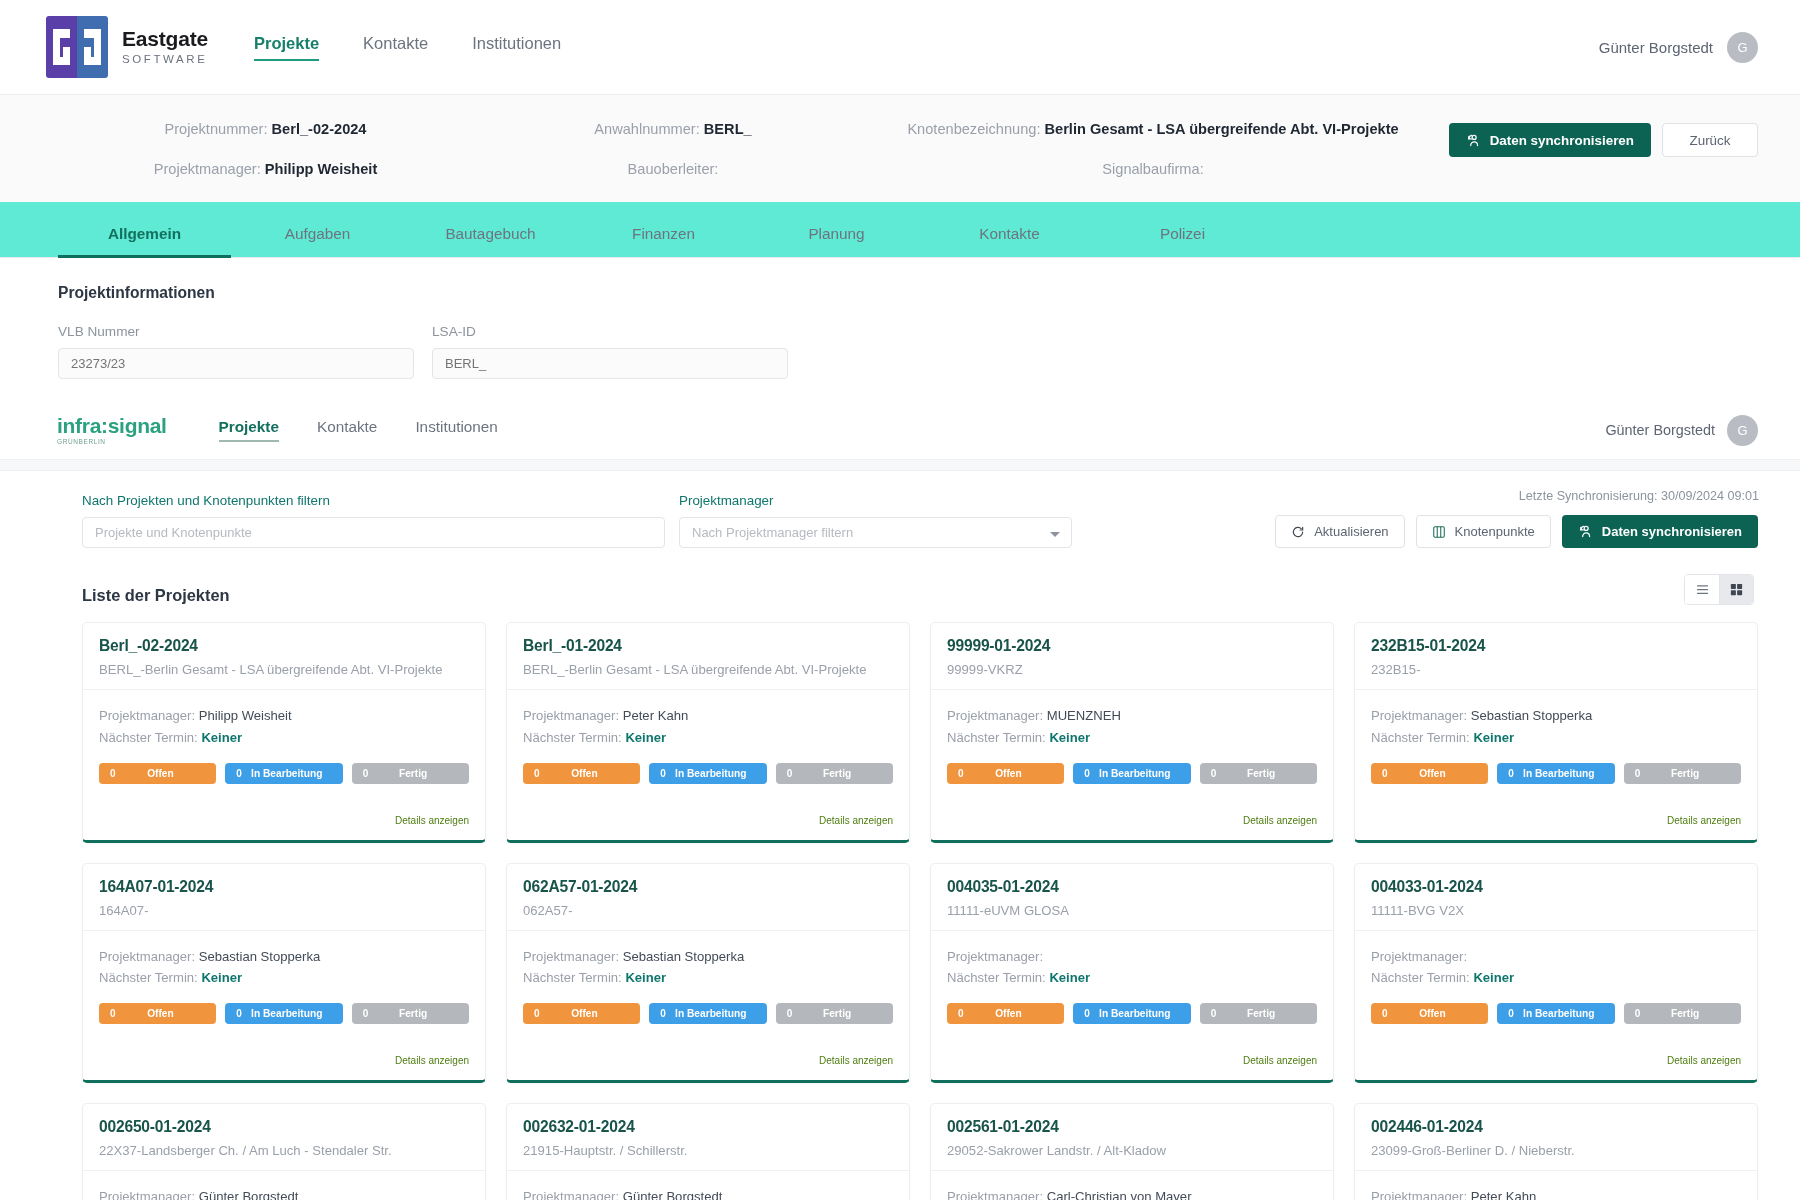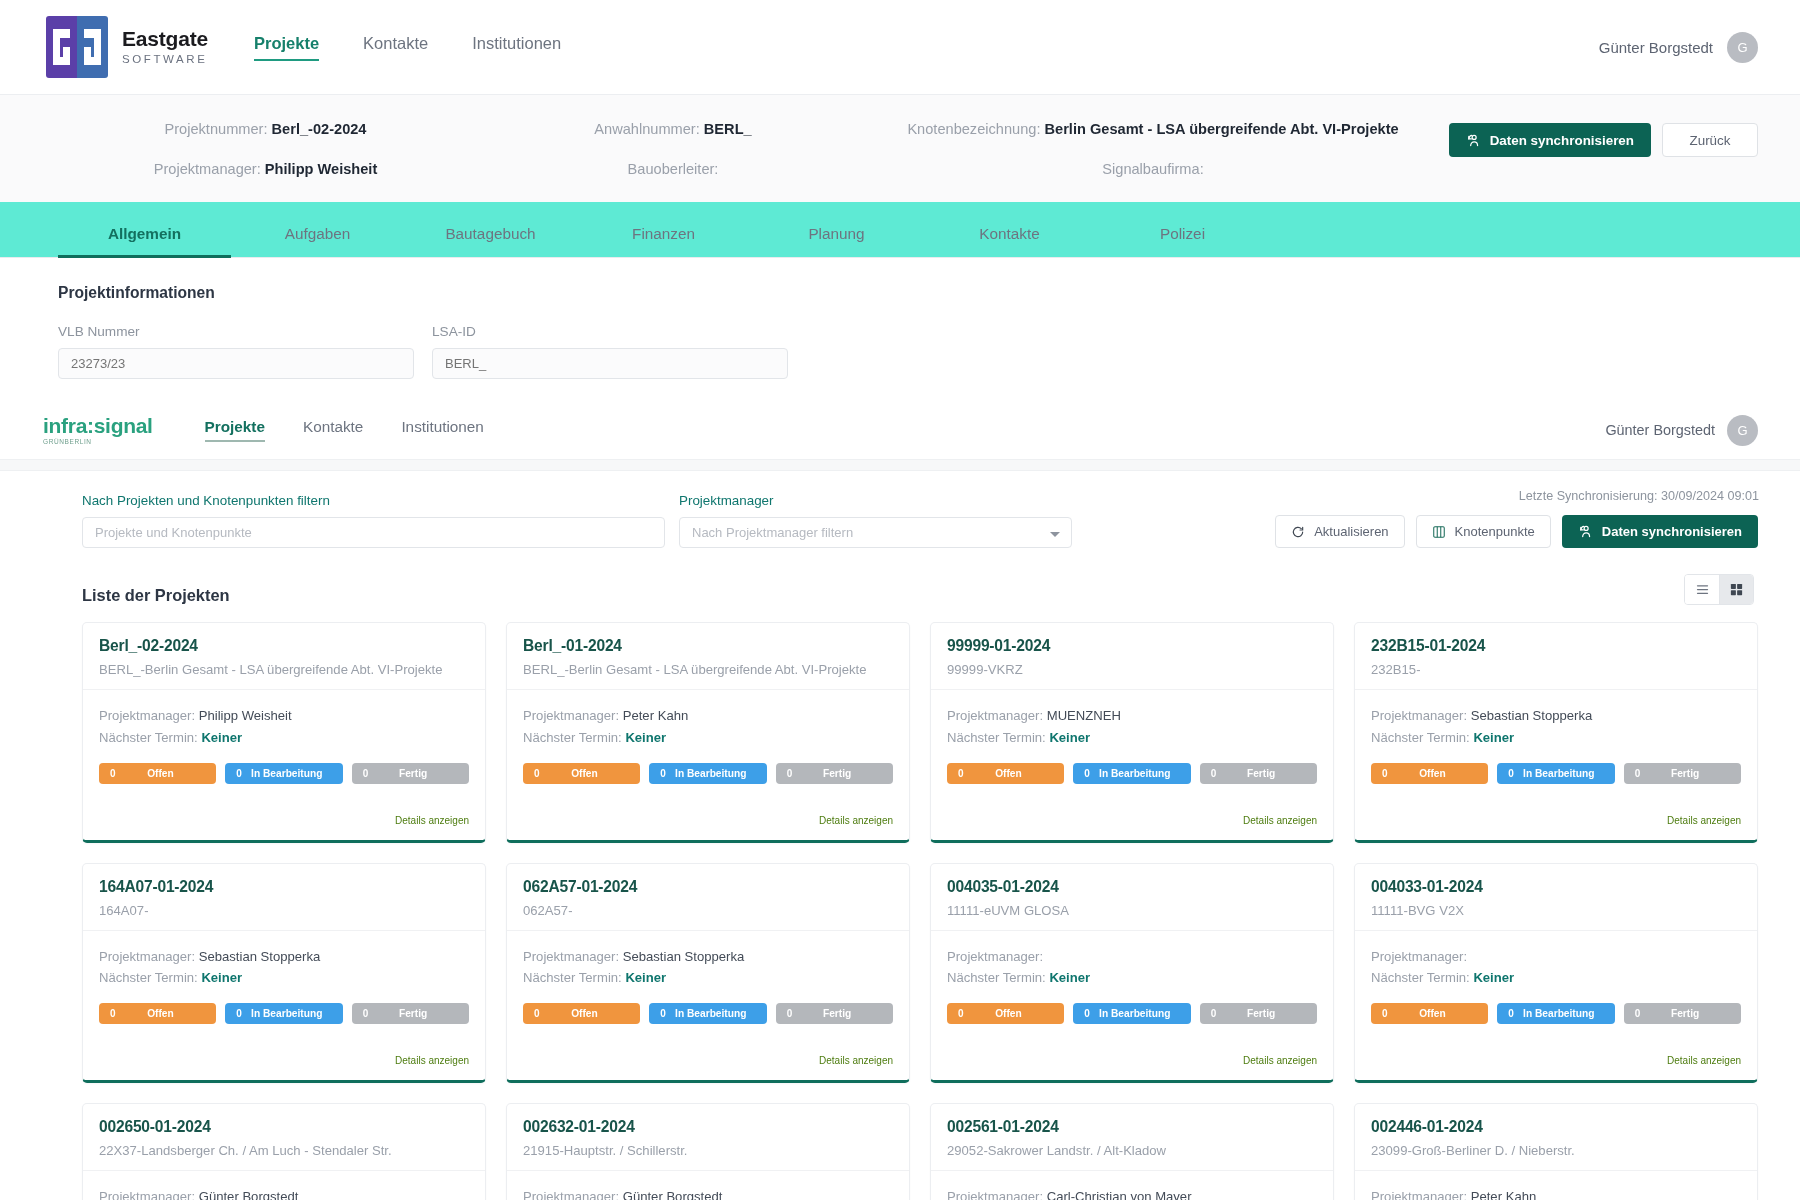--- a/index.html
+++ b/index.html
@@ -101,21 +101,21 @@
   .field { width: 356px; }
   .field-label { font-size: 13.6px; color: #8d949e; margin-bottom: 9px; }
   .field-input {
     width: 100%; height: 31px; border: 1px solid #e2e5e9; border-radius: 4px; background: #fbfbfc;
     font-size: 13px; color: #b1b6be; padding: 0 12px; font-family: inherit;
   }
 
   
   .embedded { margin-top: 22px; }
   .emb-header {
-    height: 58px; display: flex; align-items: center; padding: 0 42px 0 43px; background: #fff;
+    height: 58px; display: flex; align-items: center; padding: 0 42px 0 57px; background: #fff;
   }
   .isig-logo { line-height: 1; }
   .isig-logo .l1 { font-size: 21px; font-weight: 700; color: #2aa17f; letter-spacing: -.3px; }
   .isig-logo .l1 .sep { color: #2aa17f; }
   .isig-logo .l2 { font-size: 6.5px; color: #6f9f8d; letter-spacing: .6px; margin-top: 3px; }
   .emb-nav { display: flex; align-items: center; gap: 38px; margin-left: 52px; }
   .emb-nav a { font-size: 15.3px; color: #6d7480; text-decoration: none; position: relative; padding-bottom: 6px; }
   .emb-nav a.active { color: #13705f; font-weight: 700; }
   .emb-nav a.active::after {
     content: ""; position: absolute; left: 0; right: 0; bottom: 0; height: 2px; background: #9fb8b0;

